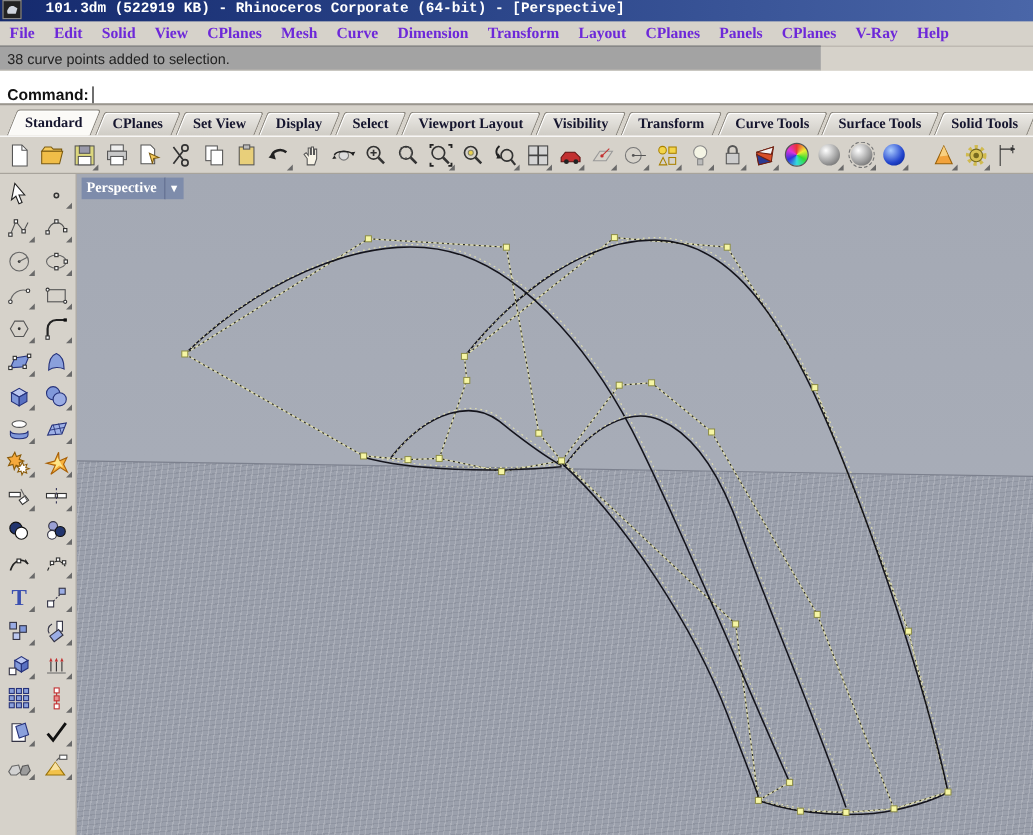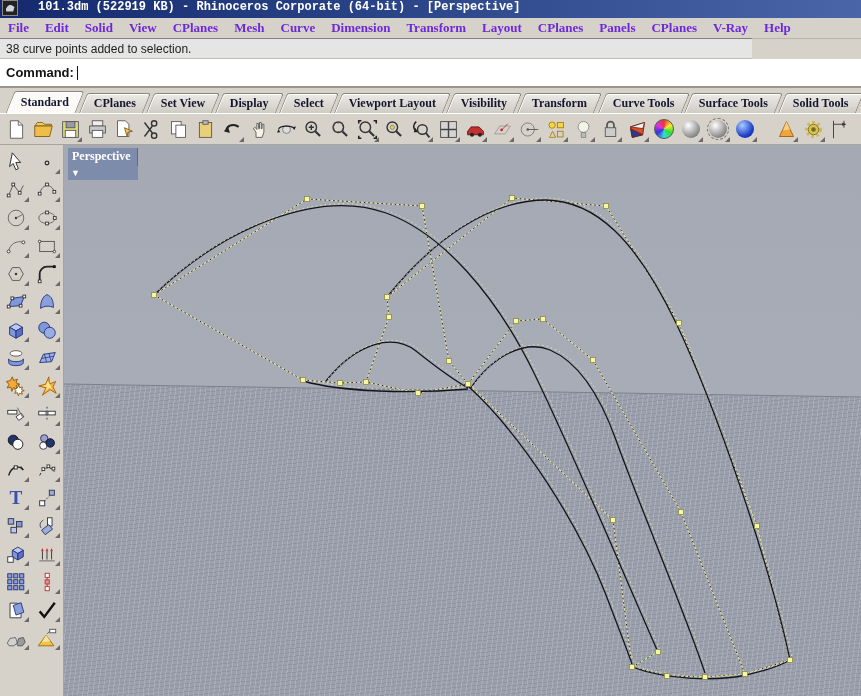--- a/index.html
+++ b/index.html
@@ -12,25 +12,25 @@
   #titlebar .appicon{width:14px;height:14px;background:#222;border:1px solid #888;
     display:flex;align-items:center;justify-content:center;}
   #titlebar .appicon span{display:block;width:9px;height:7px;background:#cfd4dd;
     clip-path:polygon(0 70%,25% 20%,55% 0,100% 35%,85% 100%,10% 100%);}
   #titlebar .title{color:#fff;font:bold 12px "Liberation Mono",monospace;white-space:nowrap;letter-spacing:0;}
   
   #menubar{position:absolute;left:0;top:18px;width:861px;height:20px;background:#d6d2ca;
     display:flex;align-items:center;border-bottom:1px solid #b8b4ac;}
   #menubar .mitem{font:bold 13px "Liberation Serif",serif;color:#6d28d9;padding:1px 8px;cursor:default;}
   
-  #history{position:absolute;left:0;top:38px;width:752px;height:21px;background:#e5e5e5;
+  #history{position:absolute;left:0;top:38px;width:684px;height:21px;background:#a3a3a3;
     border-top:1px solid #808080;border-bottom:1px solid #c0bcb4;box-sizing:border-box;
     font:12px "Liberation Sans",sans-serif;color:#222;padding:3px 6px;}
   #cmdline{position:absolute;left:0;top:59px;width:861px;height:29px;background:#fff;
-    border-bottom:2px solid #9a968e;box-sizing:border-box;display:flex;align-items:center;
+    border-bottom:2px solid #9a968e;box-sizing:border-box;display:flex;align-items:flex-end;
     padding:0 6px;font:bold 13px "Liberation Sans",sans-serif;color:#111;}
   #cmdline .caret{display:inline-block;width:1px;height:14px;background:#111;margin-left:3px;}
   
   #tabbar{position:absolute;left:0;top:88px;width:861px;height:25px;background:#d6d2ca;
     display:flex;align-items:flex-end;padding-left:10px;box-sizing:border-box;}
   .tab{height:19px;margin-right:3px;padding:0 10px;transform:skewX(-22deg);
     background:linear-gradient(#eceae6,#cfccc5);border:1px solid #8a867e;border-bottom:none;
     border-radius:3px 3px 0 0;display:flex;align-items:center;box-shadow:inset 1px 1px 0 #fff;}
   .tab span{transform:skewX(22deg);font:bold 12px "Liberation Serif",serif;color:#15152e;white-space:nowrap;}
   .tab.active{background:#fbfaf7;height:21px;z-index:2;}
@@ -54,21 +54,21 @@
   
   #viewport{position:absolute;left:64px;top:145px;width:797px;height:551px;overflow:hidden;
     background:linear-gradient(#a4a9b4,#abb0bb);}
   #ground{position:absolute;left:0;top:0;width:797px;height:551px;
     background-color:#9ba0ac;
     background-image:
       repeating-linear-gradient(97deg, rgba(255,255,255,.16) 0 1px, transparent 1px 5px),
       repeating-linear-gradient(174deg, rgba(60,65,80,.12) 0 1px, transparent 1px 4px);
     clip-path:polygon(0 43.4%,100% 45.8%,100% 100%,0 100%);}
   #vpsvg{position:absolute;left:0;top:0;}
-  #vplabel{position:absolute;left:4px;top:3px;display:flex;align-items:stretch;z-index:5;flex-direction:column;}
+  #vplabel{position:absolute;left:4px;top:3px;display:flex;align-items:stretch;z-index:5;}
   #vplabel .lbl{background:#7e8cab;color:#fff;font:bold 12px "Liberation Serif",serif;
     padding:1px 6px 2px 4px;border-right:1px solid #5a688a;}
   #vplabel .dd{background:#7e8cab;color:#fff;font:9px "Liberation Sans",sans-serif;
     padding:2px 3px;display:flex;align-items:center;}
 </style>
 </head>
 <body>
 
 <div id="titlebar">
   <div class="appicon">

